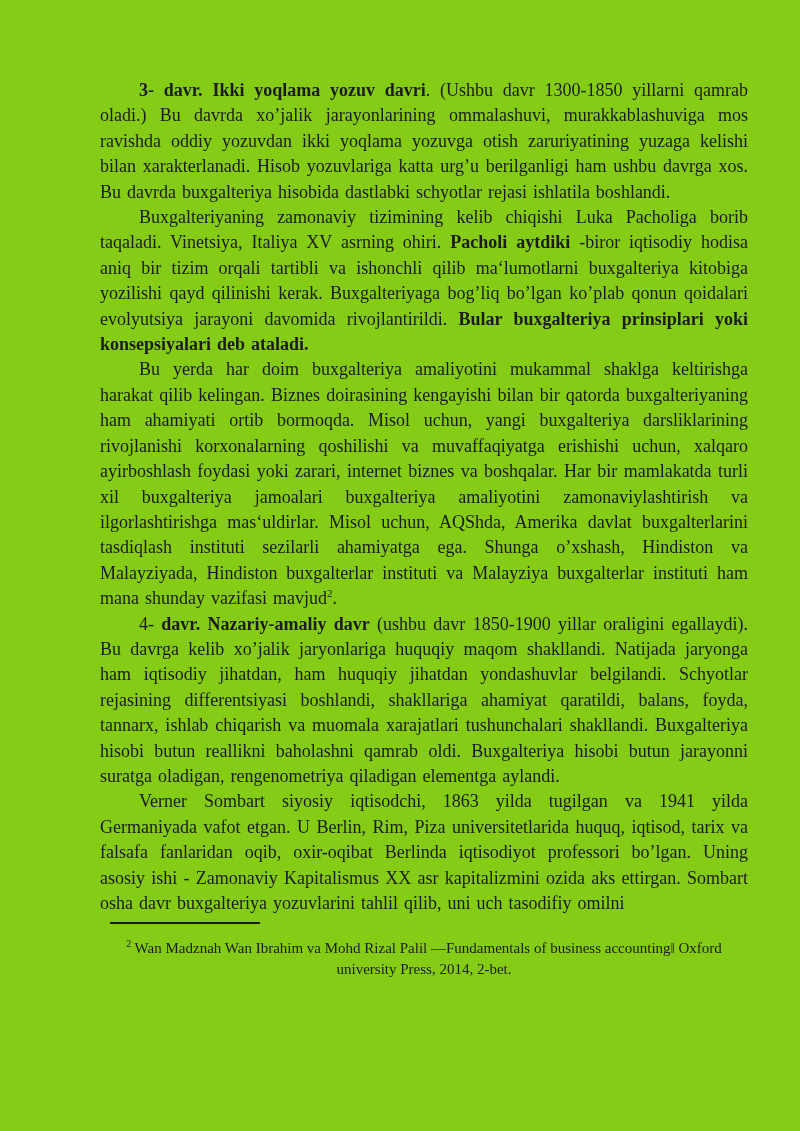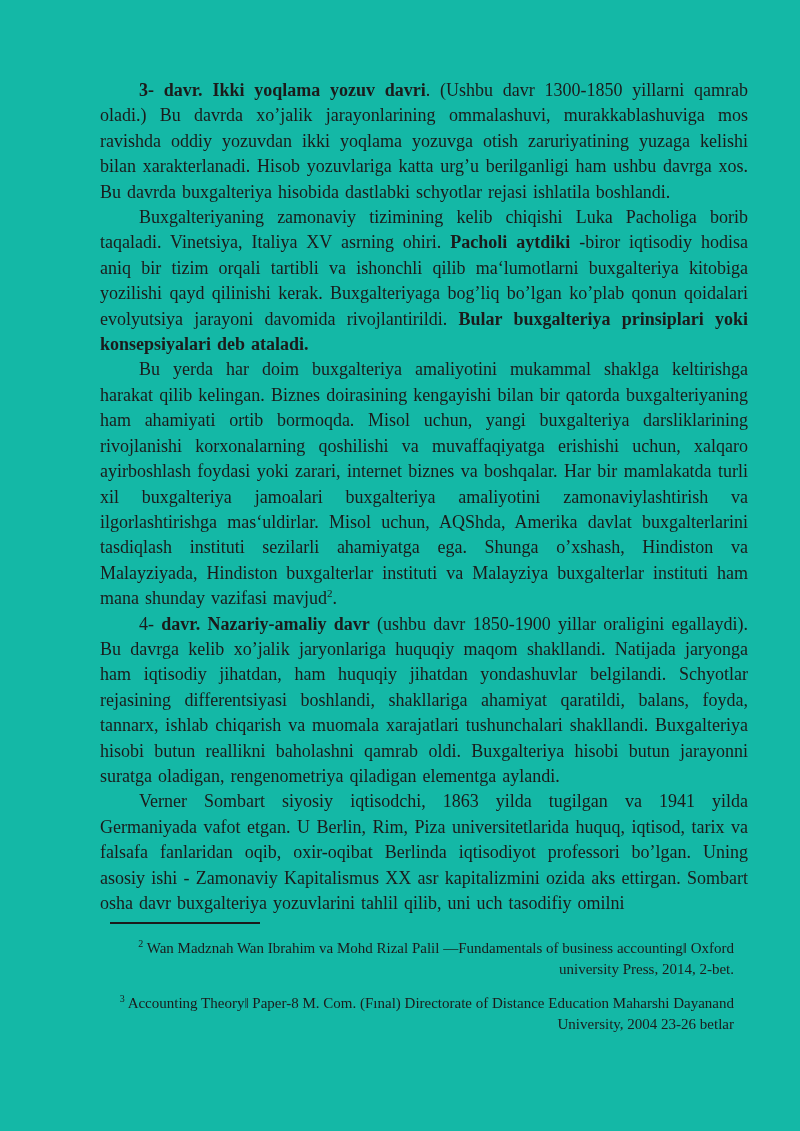--- a/index.html
+++ b/index.html
@@ -5,21 +5,21 @@
   html, body {
     margin: 0;
     padding: 0;
     background: #ffffff;
   }
   .page {
     position: relative;
     width: 800px;
     height: 1131px;
     box-sizing: border-box;
-    background: #14b8a6;
+    background: #84cc16;
     padding: 78px 52px 0 100px;
     overflow: hidden;
     font-family: "Liberation Serif", serif;
     color: #1b1b1b;
   }
   .body-text .para {
     margin: 0;
     text-align: justify;
     text-indent: 39px;
     font-size: 18px;
@@ -40,21 +40,21 @@
   .fn-rule {
     width: 150px;
     height: 0;
     border: 0;
     border-top: 2px solid #1b1b1b;
     margin: 0 0 5px 10px;
   }
   .footnote {
     font-size: 15px;
     line-height: 20.5px;
-    text-align: right;
+    text-align: center;
     margin: 14px;
   }
   .footnote sup.fn-marker {
     font-size: 10px;
     line-height: 0;
     vertical-align: super;
   }
 </style>
 </head>
 <body>
@@ -64,16 +64,15 @@
       <p class="para"><span class="seg-bold">3- davr. Ikki yoqlama yozuv davri</span><span class="seg-regular">. (Ushbu davr 1300-1850 yillarni qamrab oladi.) Bu davrda xo’jalik jarayonlarining ommalashuvi, murakkablashuviga mos ravishda oddiy yozuvdan ikki yoqlama yozuvga otish zaruriyatining yuzaga kelishi bilan xarakterlanadi. Hisob yozuvlariga katta urg’u berilganligi ham ushbu davrga xos. Bu davrda buxgalteriya hisobida dastlabki schyotlar rejasi ishlatila boshlandi.</span></p>
       <p class="para"><span class="seg-regular">Buxgalteriyaning zamonaviy tizimining kelib chiqishi Luka Pacholiga borib taqaladi. Vinetsiya, Italiya XV asrning ohiri. </span><span class="seg-bold">Pacholi aytdiki</span><span class="seg-regular"> -biror iqtisodiy hodisa aniq bir tizim orqali tartibli va ishonchli qilib ma‘lumotlarni buxgalteriya kitobiga yozilishi qayd qilinishi kerak. Buxgalteriyaga bog’liq bo’lgan ko’plab qonun qoidalari evolyutsiya jarayoni davomida rivojlantirildi. </span><span class="seg-bold">Bular buxgalteriya prinsiplari yoki konsepsiyalari deb ataladi.</span></p>
       <p class="para"><span class="seg-regular">Bu yerda har doim buxgalteriya amaliyotini mukammal shaklga keltirishga harakat qilib kelingan. Biznes doirasining kengayishi bilan bir qatorda buxgalteriyaning ham ahamiyati ortib bormoqda. Misol uchun, yangi buxgalteriya darsliklarining rivojlanishi korxonalarning qoshilishi va muvaffaqiyatga erishishi uchun, xalqaro ayirboshlash foydasi yoki zarari, internet biznes va boshqalar. Har bir mamlakatda turli xil buxgalteriya jamoalari buxgalteriya amaliyotini zamonaviylashtirish va ilgorlashtirishga mas‘uldirlar. Misol uchun, AQShda, Amerika davlat buxgalterlarini tasdiqlash instituti sezilarli ahamiyatga ega. Shunga o’xshash, Hindiston va Malayziyada, Hindiston buxgalterlar instituti va Malayziya buxgalterlar instituti ham mana shunday vazifasi mavjud</span><sup class="fn-ref">2</sup><span class="seg-regular">.</span></p>
       <p class="para"><span class="seg-regular">4- </span><span class="seg-bold">davr. Nazariy-amaliy davr</span><span class="seg-regular"> (ushbu davr 1850-1900 yillar oraligini egallaydi). Bu davrga kelib xo’jalik jaryonlariga huquqiy maqom shakllandi. Natijada jaryonga ham iqtisodiy jihatdan, ham huquqiy jihatdan yondashuvlar belgilandi. Schyotlar rejasining differentsiyasi boshlandi, shakllariga ahamiyat qaratildi, balans, foyda, tannarx, ishlab chiqarish va muomala xarajatlari tushunchalari shakllandi. Buxgalteriya hisobi butun reallikni baholashni qamrab oldi. Buxgalteriya hisobi butun jarayonni suratga oladigan, rengenometriya qiladigan elementga aylandi.</span></p>
       <p class="para"><span class="seg-regular">Verner Sombart siyosiy iqtisodchi, 1863 yilda tugilgan va 1941 yilda Germaniyada vafot etgan. U Berlin, Rim, Piza universitetlarida huquq, iqtisod, tarix va falsafa fanlaridan oqib, oxir-oqibat Berlinda iqtisodiyot professori bo’lgan. Uning asosiy ishi - Zamonaviy Kapitalismus XX asr kapitalizmini ozida aks ettirgan. Sombart osha davr buxgalteriya yozuvlarini tahlil qilib, uni uch tasodifiy omilni</span></p>
     </div>
   <div class="footnote-area">
     <div class="fn-rule"></div>
     <div>
         <p class="footnote"><sup class="fn-marker">2</sup><span> Wan Madznah Wan Ibrahim va Mohd Rizal Palil —Fundamentals of business accounting‖ Oxford university Press, 2014, 2-bet.</span></p>
-        <p class="footnote"><sup class="fn-marker">3</sup><span> Accounting Theory‖ Paper-8 M. Com. (Fınal) Directorate of Distance Education Maharshi Dayanand University, 2004 23-26 betlar</span></p>
       </div>
   </div>
 </div>
 
 </body></html>

